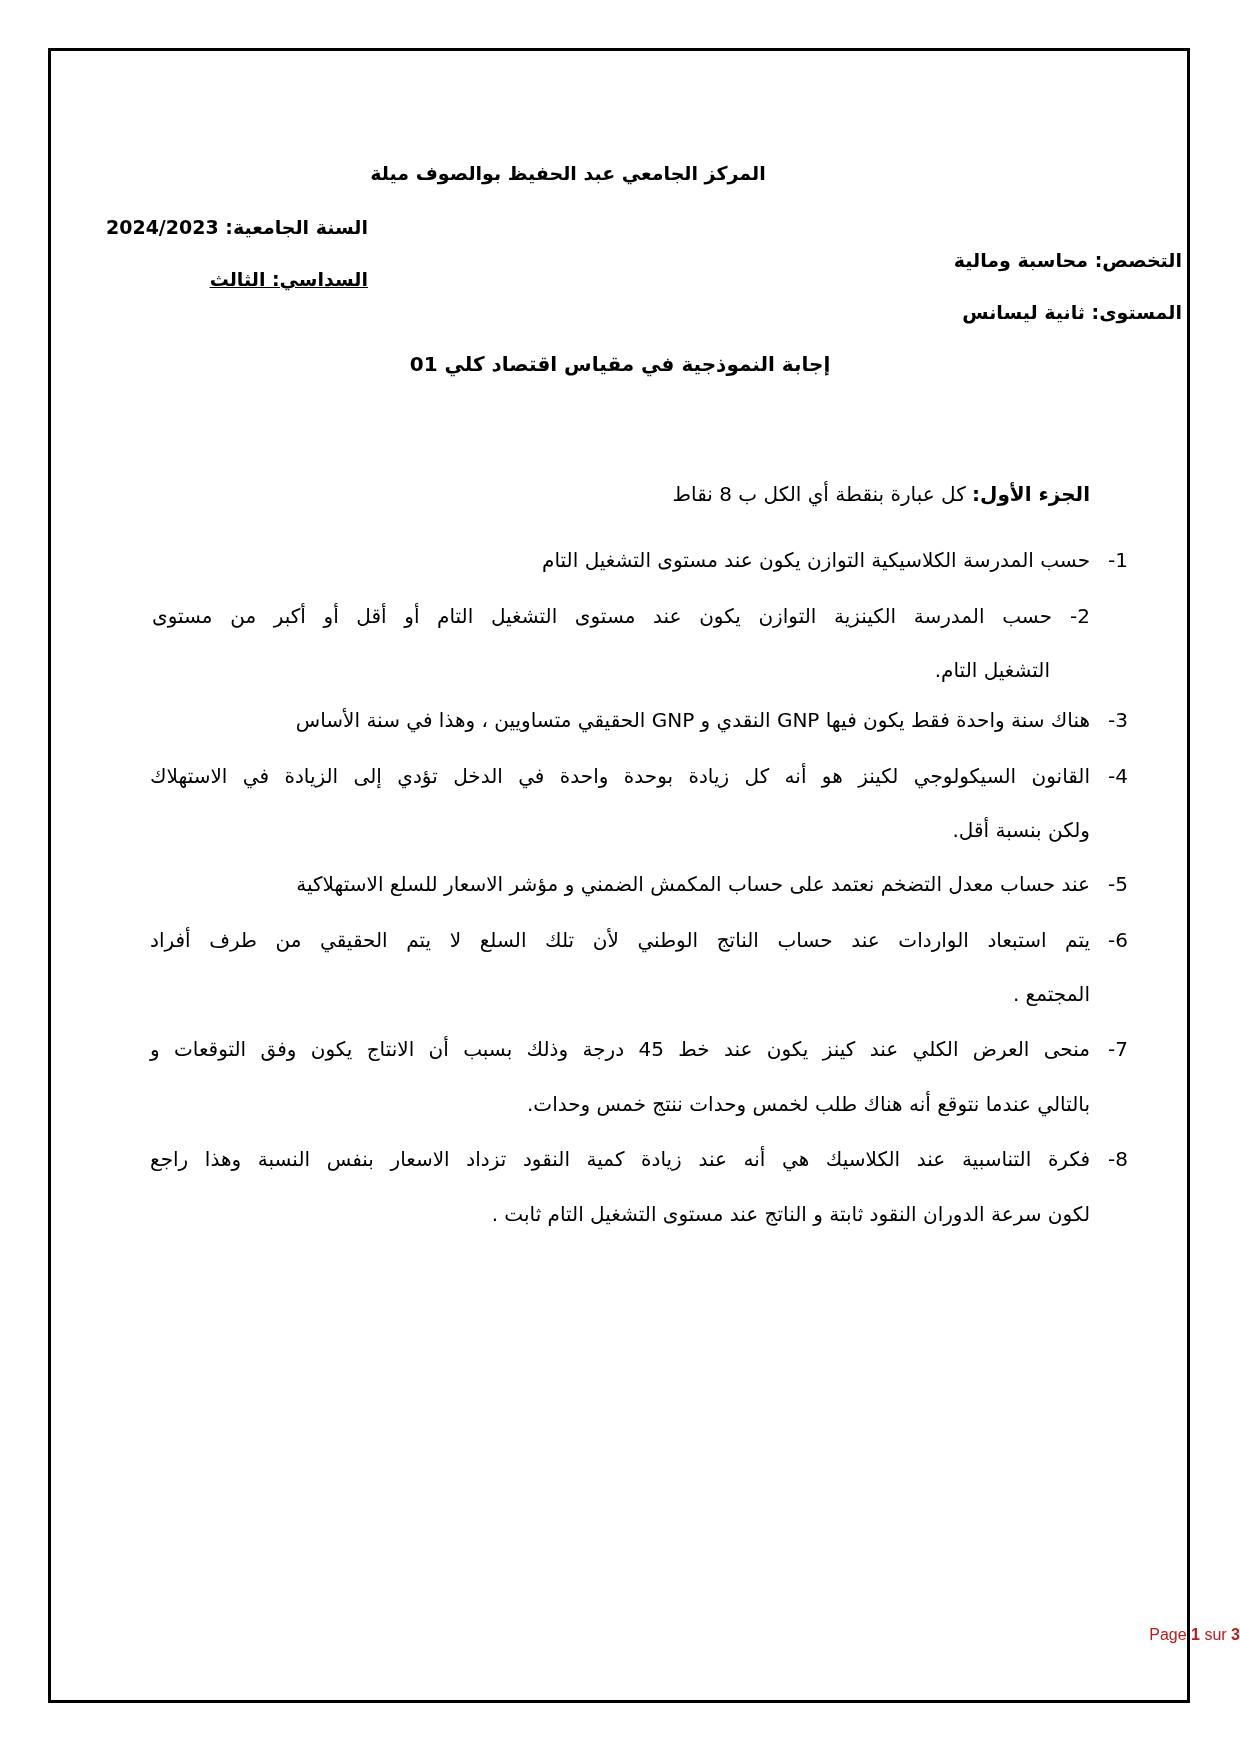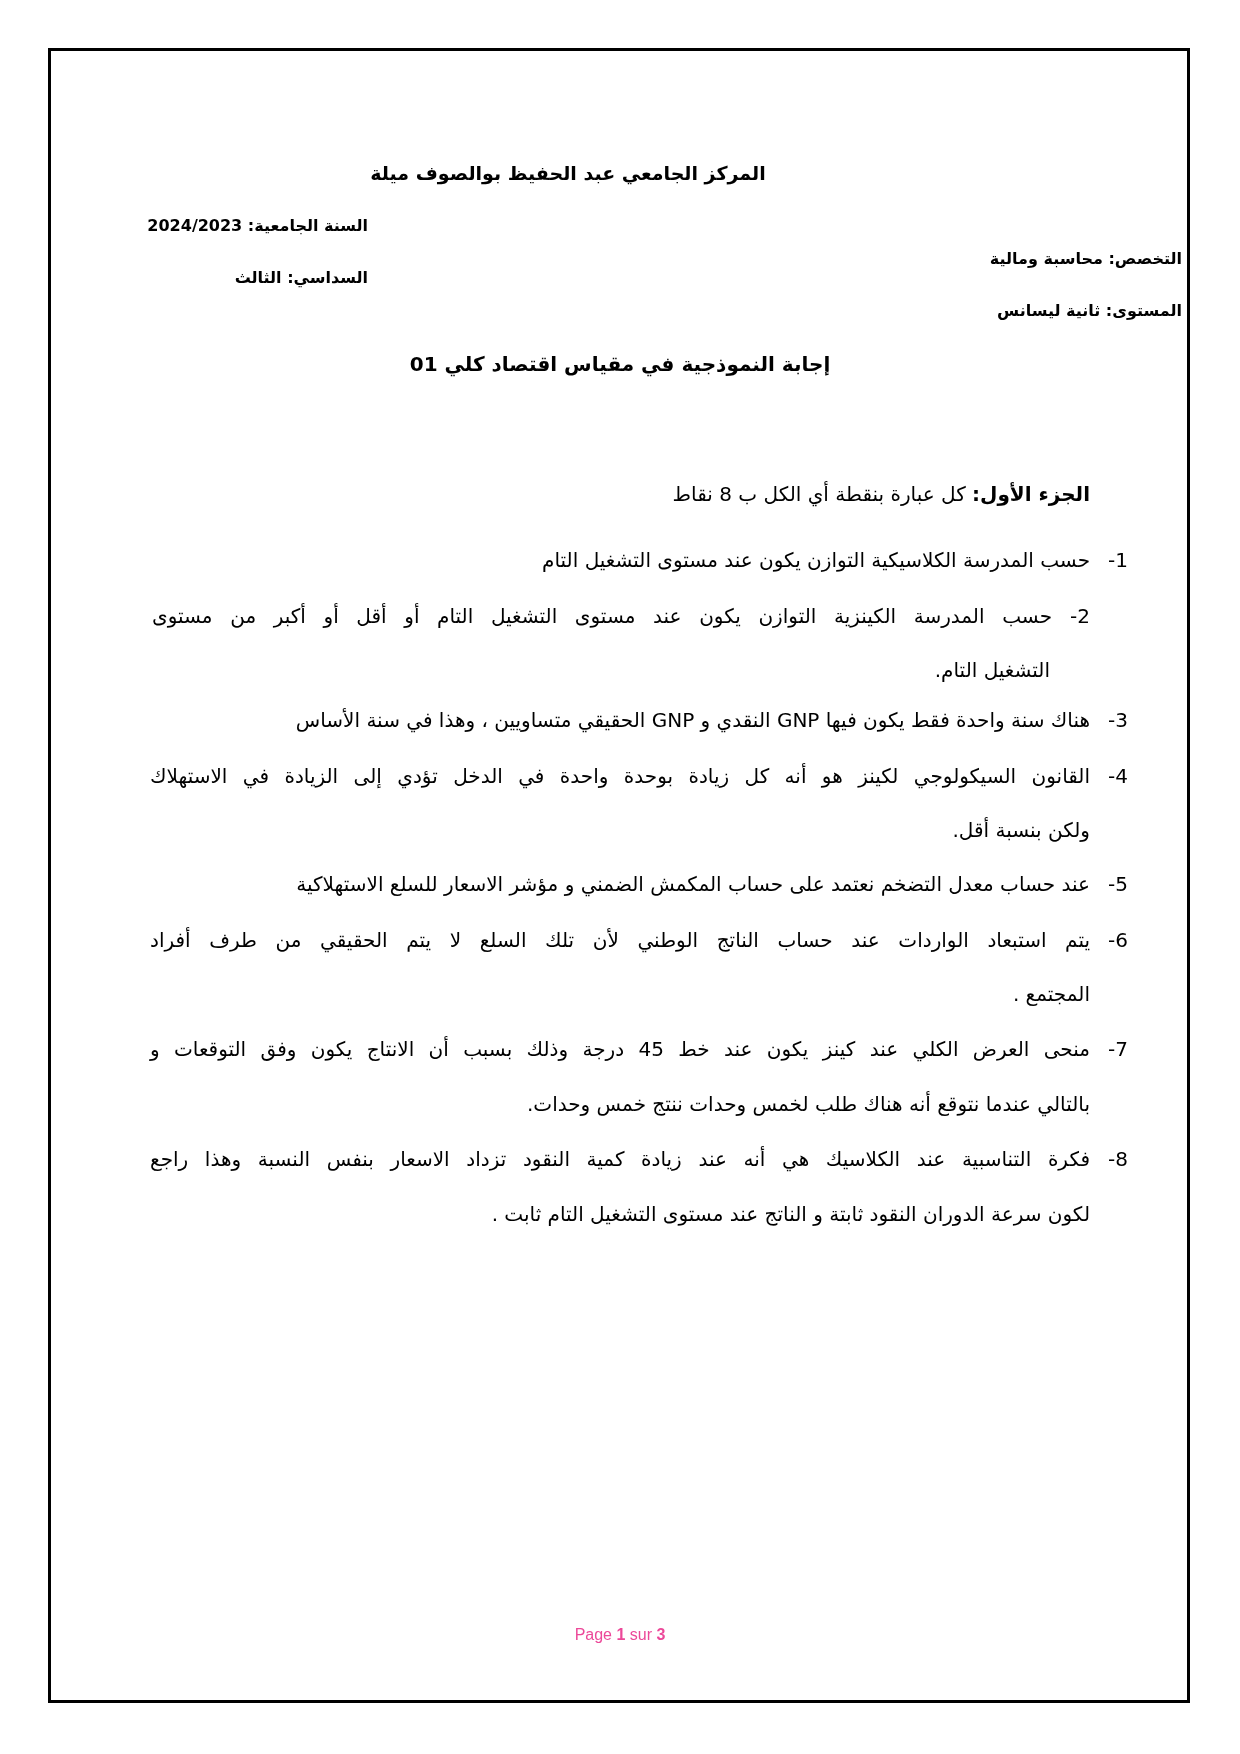--- a/index.html
+++ b/index.html
@@ -3,46 +3,46 @@
 <meta charset="utf-8">
 <style>
   html, body { margin: 0; padding: 0; background: #ffffff; }
   body { width: 1240px; height: 1754px; position: relative; overflow: hidden;
          font-family: "DejaVu Sans", sans-serif; color: #000; }
   .frame { position: absolute; left: 48px; top: 48px; width: 1142px; height: 1655px;
            border: 3px solid #000; box-sizing: border-box; }
   .ar { direction: rtl; position: absolute; white-space: nowrap; }
   .bold { font-weight: bold; }
   .inst { top: 162px; left: 0; width: 1136px; text-align: center; font-size: 19px; font-weight: bold; }
-  .hdr { font-size: 16px; font-weight: bold; }
+  .hdr { font-size: 19px; font-weight: bold; }
   .hdr-right { right: 58px; text-align: right; margin-top: 33px; }
   .hdr-left { right: 872px; text-align: right; }
   .title { top: 352px; left: 0; width: 1240px; text-align: center; font-size: 20px; font-weight: bold; }
   .part { top: 482px; right: 150px; font-size: 20px; }
   .item { position: absolute; direction: rtl; right: 112px; width: 975px; font-size: 20px; }
   .item .num { position: absolute; right: 0; width: 36px; text-align: right; direction: ltr; unicode-bidi: plaintext; }
   .item .txt { position: absolute; right: 38px; white-space: nowrap; }
   .item .txt.just { width: 940px; text-align: justify; text-align-last: justify; white-space: normal; }
   .item .cont { position: absolute; right: 38px; white-space: nowrap; }
   .item2 .num { right: 38px; }
   .item2 .txt { right: 76px; }
-  .footer { position: absolute; top: 1626px; left: 0; width: 1240px; text-align: center;
-            font-family: "Liberation Sans", sans-serif; font-size: 16px; color: #ec4899; }
+  .footer { position: absolute; top: 1626px; left: 0; width: 1240px; text-align: right;
+            font-family: "Liberation Sans", sans-serif; font-size: 16px; color: #b91c1c; }
 </style>
 </head>
 <body>
 
 <div class="frame"></div>
 
 <div class="ar inst">المركز الجامعي عبد الحفيظ بوالصوف ميلة</div>
 
 <div class="ar hdr hdr-right" style="top:216px;">التخصص: محاسبة ومالية</div>
 <div class="ar hdr hdr-left" style="top:216px;">السنة الجامعية: 2024/2023</div>
 <div class="ar hdr hdr-right" style="top:268px;">المستوى: ثانية ليسانس</div>
-<div class="ar hdr hdr-left" style="top:268px;">السداسي: الثالث</div>
+<div class="ar hdr hdr-left" style="top:268px;text-decoration:underline;">السداسي: الثالث</div>
 
 <div class="ar title">إجابة النموذجية في مقياس اقتصاد كلي 01</div>
 
 <div class="ar part">
   <span class="bold">الجزء الأول:</span><span> كل عبارة بنقطة أي الكل ب 8 نقاط</span>
 </div>
 
 <div class="item" style="top:548px;">
   <span class="num">-1</span>
   <span class="txt">حسب المدرسة الكلاسيكية التوازن يكون عند مستوى التشغيل التام</span>

